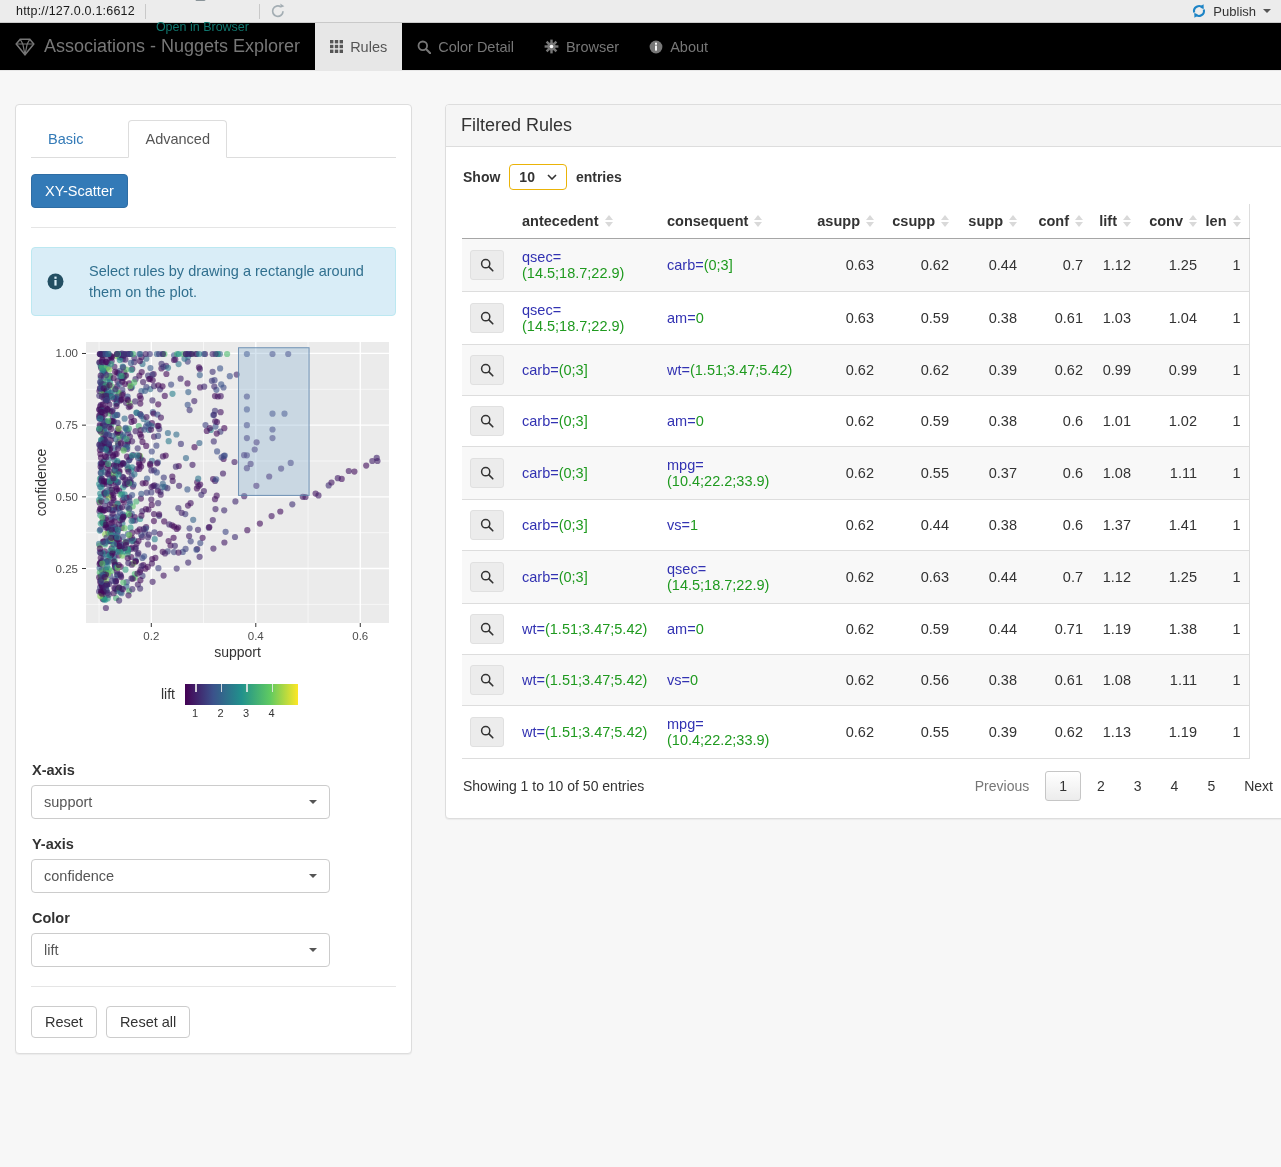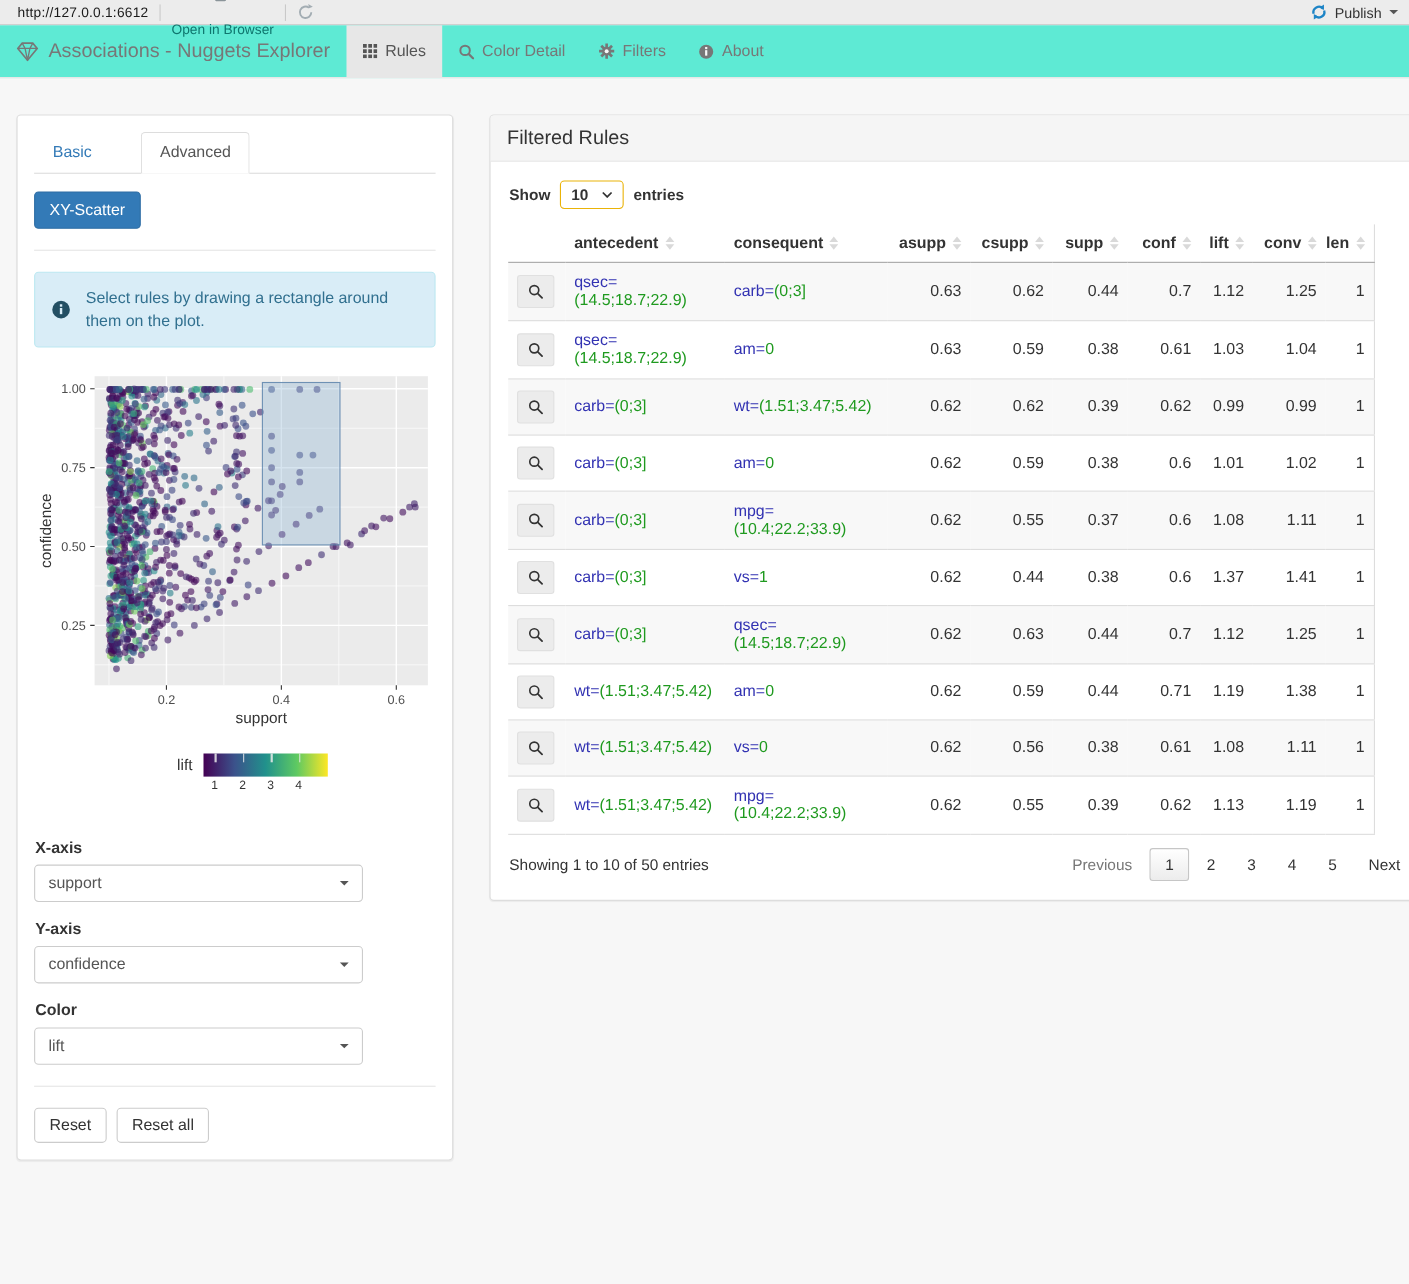--- a/index.html
+++ b/index.html
@@ -12,21 +12,21 @@
   .tb-left, .tb-right { display:flex; align-items:center; }
   .tb-url { font-size:12.5px; color:#1a1a1a; letter-spacing:.2px; }
   .tb-sep { width:1px; height:15px; background:#c9c9c9; margin:0 10px; }
   .tb-open { display:flex; align-items:center; gap:18px; font-size:12.5px; color:#0f766e; cursor:default;flex-direction:column; }
   .icon { display:inline-flex; align-items:center; }
   .tb-publish { display:flex; align-items:center; gap:6px; font-size:13px; color:#333; }
   .caret { width:0; height:0; border-left:4px solid transparent; border-right:4px solid transparent;
     border-top:4px solid #555; display:inline-block; margin-left:7px; }
 
   
-  .navbar { height:48px; background:#5eead4; border-bottom:1px solid #e7e7e7; display:flex; align-items:stretch; }
+  .navbar { height:48px; background:#000000; border-bottom:1px solid #e7e7e7; display:flex; align-items:stretch; }
   .brand { display:flex; align-items:center; gap:9px; padding:0 15px; font-size:18px; color:#777; }
   .nav-tab { display:flex; align-items:center; gap:7px; padding:0 15px; font-size:14.5px; color:#777; cursor:default; }
   .nav-tab.active { background:#e7e7e7; color:#555; }
 
   
   .main { display:flex; align-items:flex-start; gap:33px; padding:33px 15px 0 15px; }
   .panel { background:#fff; border:1px solid #ddd; border-radius:4px; box-shadow:0 1px 1px rgba(0,0,0,.05); }
   .panel-heading { padding:10px 15px; background:#f5f5f5; border-bottom:1px solid #ddd;
     border-radius:3px 3px 0 0; font-size:18px; color:#333; }
   .panel-body { padding:15px; }
@@ -37,21 +37,21 @@
   .nav-tabs { list-style:none; display:flex; border-bottom:1px solid #ddd; margin-bottom:16px;gap:28px; }
   .nav-tabs li { padding:10px 16px; font-size:14.5px; margin-bottom:-1px; border:1px solid transparent;
     border-radius:4px 4px 0 0; cursor:default; }
   .nav-tabs li.basic { color:#337ab7; }
   .nav-tabs li.active { background:#fff; border-color:#ddd #ddd #fff; color:#555; }
   .btn { display:inline-block; font-size:14.5px; padding:7px 13px; border-radius:4px; cursor:default; }
   .btn-primary { background:#337ab7; border:1px solid #2e6da4; color:#fff; padding:8px 13px; }
   .btn-default { background:#fff; border:1px solid #ccc; color:#333; }
   hr { border:none; border-top:1px solid #e5e5e5; margin:19px 0; }
   .alert-info { background:#d9edf7; border:1px solid #bce8f1; color:#31708f; border-radius:4px;
-    padding:13px 15px; display:flex; align-items:center; gap:14px; font-size:14.5px; line-height:1.42; margin-bottom:20px; }
+    padding:13px 15px; display:flex; align-items:center; gap:25px; font-size:14.5px; line-height:1.42; margin-bottom:20px; }
   #scatter { margin-left:2px; }
   .legend { display:flex; align-items:flex-start; gap:10px; margin:14px 0 40px 130px; height:38px; }
   .legend-label { font-size:14px; color:#333; line-height:21px; }
   .legend-bar-wrap { position:relative; width:113px; height:21px; }
   .legend-bar { width:113px; height:21px;
     background:linear-gradient(to right,#440154 0%,#3b528b 25%,#21918c 50%,#5ec962 75%,#fde725 100%); }
   .legend-tick { position:absolute; top:0; width:1.5px; height:8px; background:rgba(235,235,235,.85); }
   .legend-num { position:absolute; top:23px; transform:translateX(-50%); font-size:11px; color:#333; }
   .form-group { margin-bottom:17px; }
   .form-group label { display:block; font-weight:700; font-size:14.5px; margin:0 0 7px 1px; }
@@ -172,21 +172,21 @@
           <g stroke="#777" stroke-width="2.4">
             <line x1="7.5" y1="0.6" x2="7.5" y2="14.4"></line>
             <line x1="0.6" y1="7.5" x2="14.4" y2="7.5"></line>
             <line x1="2.6" y1="2.6" x2="12.4" y2="12.4"></line>
             <line x1="12.4" y1="2.6" x2="2.6" y2="12.4"></line>
           </g>
           <circle cx="7.5" cy="7.5" r="4.1" fill="#777"></circle>
           <circle cx="7.5" cy="7.5" r="1.8" fill="#f8f8f8"></circle>
         </svg>
     </span>
-    <span>Filters</span>
+    <span>Browser</span>
   </div>
   <div class="nav-tab">
     <span class="icon">
       <svg width="14" height="14" viewBox="0 0 14 14">
           <circle cx="7" cy="7" r="6.4" fill="#777"></circle>
           <rect x="6" y="5.6" width="2" height="5" fill="#f8f8f8"></rect>
           <rect x="6" y="2.7" width="2" height="2" fill="#f8f8f8"></rect>
         </svg>
     </span>
     <span>About</span>

